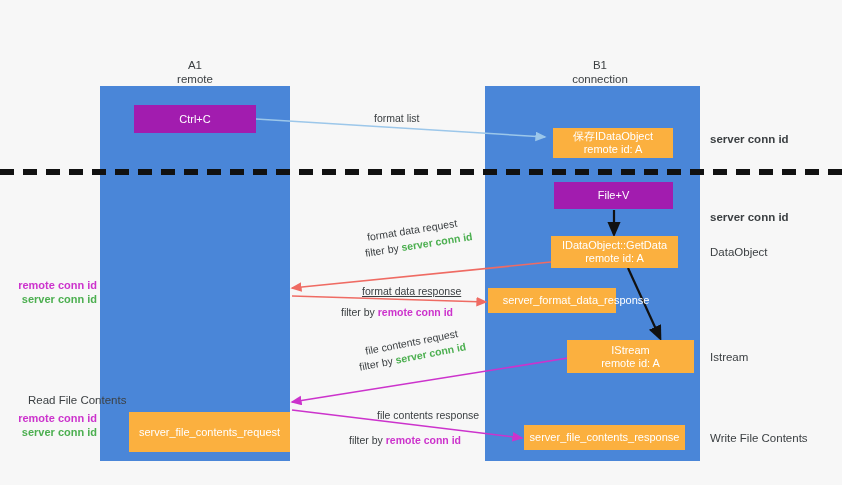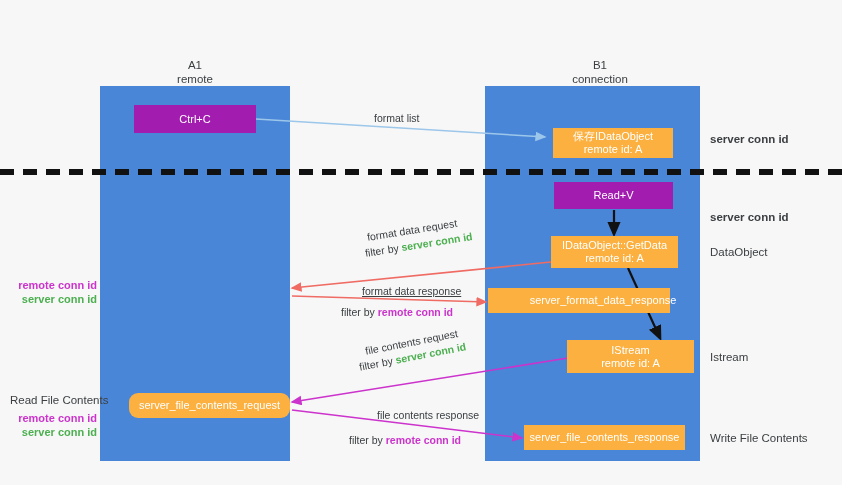--- a/index.html
+++ b/index.html
@@ -57,20 +57,21 @@
     box-sizing: border-box;
     white-space: pre-line;
   }
   .node.green { background: #a21caf; }
   .node.orange { background: #fbb03f; }
   .side-label {
     position: absolute;
     font-size: 11.5px;
     color: #3c4043;
     line-height: 14px;
+    margin-left: 18px;
   }
   .conn-green { color: #4caf50; font-weight: bold; }
   .conn-magenta { color: #cc33cc; font-weight: bold; }
   .edge-label {
     position: absolute;
     font-size: 10.5px;
     color: #3c4043;
     line-height: 14px;
     white-space: nowrap;
   }
@@ -139,32 +140,32 @@
     <line x1="568" y1="358" x2="292" y2="402" stroke="#cc33cc" stroke-width="1.6" marker-end="url(#ah-magenta)"></line>
 
     <line x1="292" y1="410" x2="522" y2="438" stroke="#cc33cc" stroke-width="1.6" marker-end="url(#ah-magenta)"></line>
   </svg>
 
   <div class="node green" style="left:134px; top:105px; width:122px; height:28px;">Ctrl+C</div>
 
   <div class="node orange" style="left:553px; top:128px; width:120px; height:30px;">保存IDataObject
 remote id: A</div>
 
-  <div class="node green" style="left:554px; top:182px; width:119px; height:27px;">Read+V</div>
+  <div class="node green" style="left:554px; top:182px; width:119px; height:27px;">File+V</div>
 
   <div class="node orange" style="left:551px; top:236px; width:127px; height:32px;">IDataObject::GetData
 remote id: A</div>
 
 
-  <div class="node orange" style="left:488px; top:288px; width:182px; height:25px;padding-left:48px;">server_format_data_response</div>
+  <div class="node orange" style="left:488px; top:288px; width:128px; height:25px;padding-left:48px;">server_format_data_response</div>
 
   <div class="node orange" style="left:567px; top:340px; width:127px; height:33px;">IStream
 remote id: A</div>
 
-  <div class="node orange" style="left:129px; top:393px; width:161px; height:25px;border-radius:9px;">server_file_contents_request</div>
+  <div class="node orange" style="left:129px; top:412px; width:161px; height:40px;">server_file_contents_request</div>
 
   <div class="node orange" style="left:524px; top:425px; width:161px; height:25px;">server_file_contents_response</div>
 
   <div class="edge-label" style="left:374px; top:111px;">format list</div>
 
   <div class="edge-label rot-neg" style="left:366px; top:230px;">
     <span>format data request</span>
   </div>
   <div class="edge-label rot-neg" style="left:364px; top:246px;">
     <span>filter by </span><span class="conn-green">server conn id</span>

